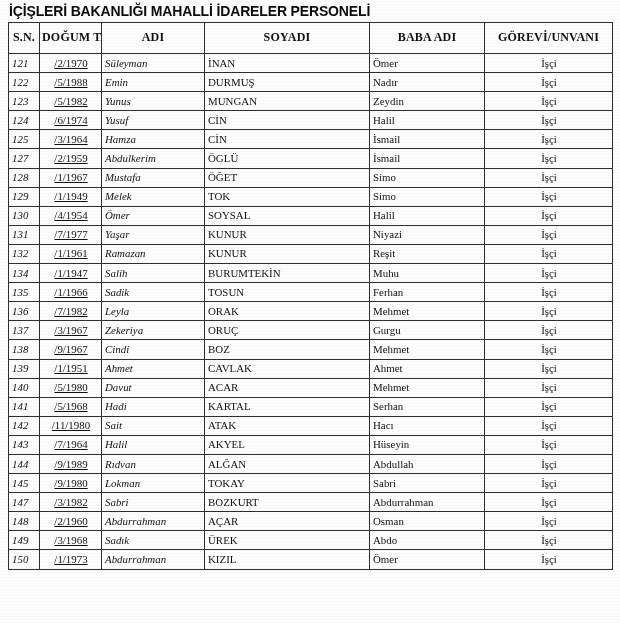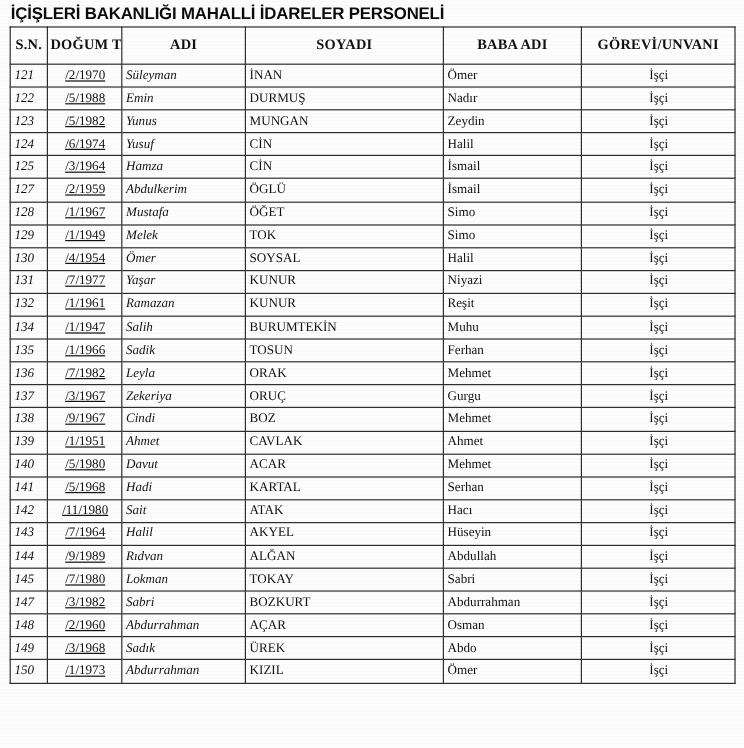--- a/index.html
+++ b/index.html
@@ -300,21 +300,21 @@
         <tr>
           <td class="sn">144</td>
           <td class="dob">/9/1989</td>
           <td class="adi">Rıdvan</td>
           <td class="soyadi">ALĞAN</td>
           <td class="baba">Abdullah</td>
           <td class="gorev">İşçi</td>
         </tr>
         <tr>
           <td class="sn">145</td>
-          <td class="dob">/7/1980</td>
+          <td class="dob">/9/1980</td>
           <td class="adi">Lokman</td>
           <td class="soyadi">TOKAY</td>
           <td class="baba">Sabri</td>
           <td class="gorev">İşçi</td>
         </tr>
         <tr>
           <td class="sn">147</td>
           <td class="dob">/3/1982</td>
           <td class="adi">Sabri</td>
           <td class="soyadi">BOZKURT</td>

